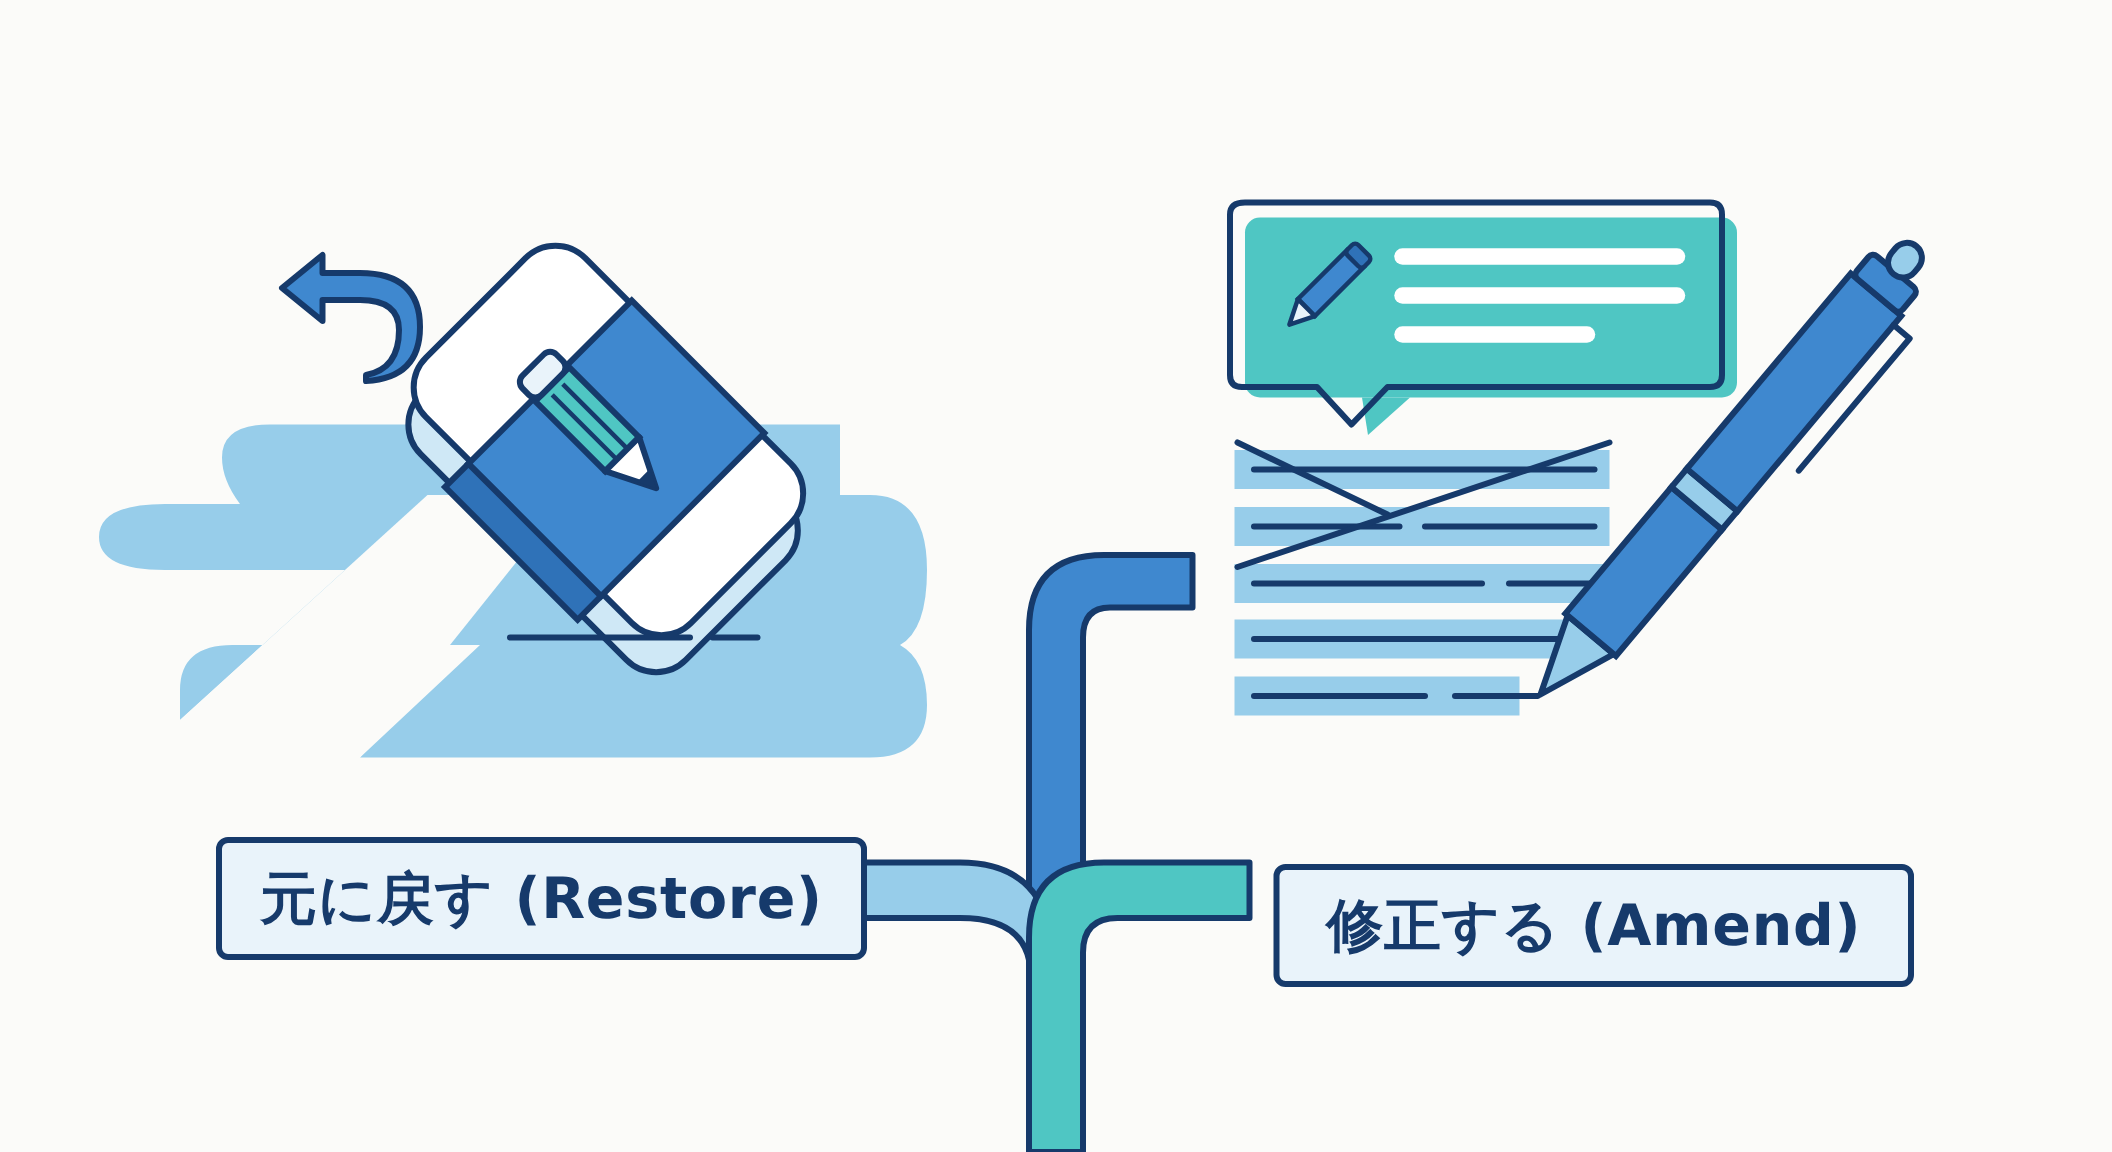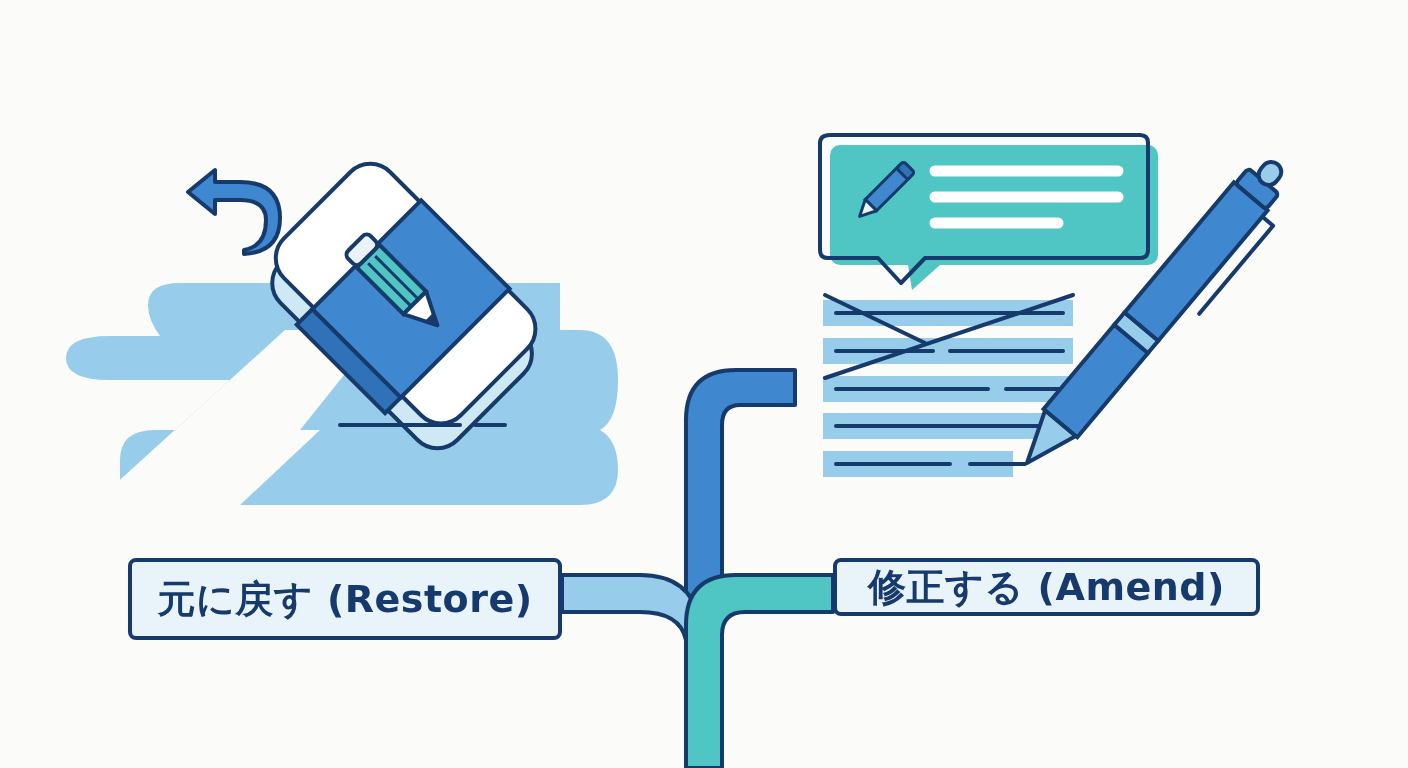--- a/index.html
+++ b/index.html
@@ -15,23 +15,24 @@
     box-sizing: border-box;
     border: 4px solid #163a6b;
     border-radius: 8px;
     background: #e9f3fa;
     color: #163a6b;
     font-weight: bold;
     font-size: 38px;
     display: flex; align-items: center; justify-content: center;
     letter-spacing: 0.5px;
     white-space: nowrap;
+    margin-left: 16px;
   }
   #restore-label { left: 128px; top: 558px; width: 434px; height: 82px; }
-  #amend-label   { left: 833px; top: 558px; width: 427px; height: 58px; }
+  #amend-label   { left: 833px; top: 576px; width: 427px; height: 82px; }
 </style>
 </head>
 <body>
 
 <div id="stage">
 <svg width="1408" height="768" viewBox="0 0 1408 768" xmlns="http://www.w3.org/2000/svg">
 
   <g>
     <path fill="#97cdea" d="
       M 180 283 L 560 283 L 560 330 L 580 330

